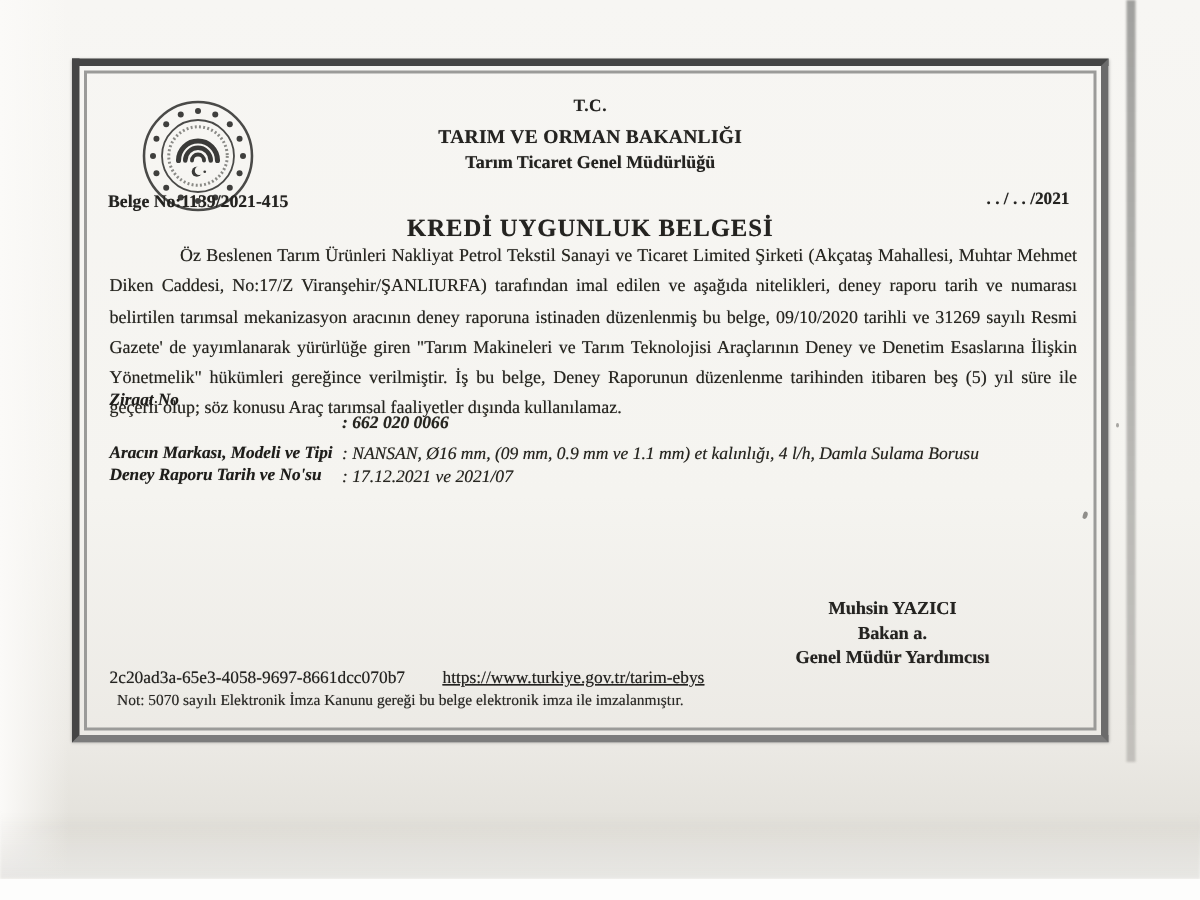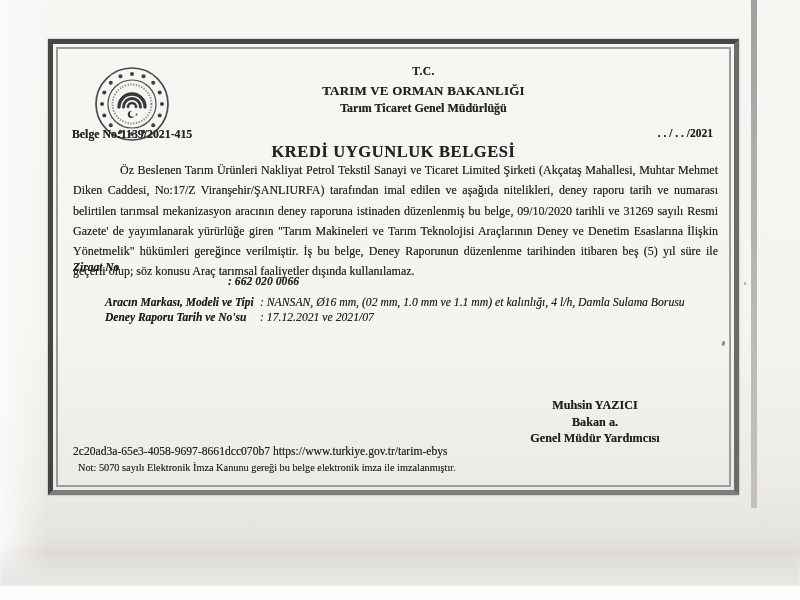--- a/index.html
+++ b/index.html
@@ -31,21 +31,21 @@
     border-right-color:#6b6b6b;border-bottom-color:#7c7c7c;
     box-shadow:0 0 2px rgba(60,60,60,.4);
   }
   .frame-inner{
     position:absolute;inset:3px;border:2px solid #9b9b99;
   }
 
   .abs{position:absolute;}
   .scan-ink{text-shadow:0 0 .45px rgba(20,20,20,.55);}
 
-  .hdr-center{left:48px;width:751px;text-align:center;}
+  .hdr-center{left:48px;width:691px;text-align:center;}
   .tc{top:65px;font-size:11.5px;font-weight:bold;letter-spacing:.4px;}
   .ministry{top:83px;font-size:13px;font-weight:bold;letter-spacing:.2px;}
   .department{top:101px;font-size:12px;font-weight:bold;}
 
   .belgeno{left:72px;top:127px;font-size:11.8px;font-weight:bold;}
   .datefield{left:580px;top:127px;width:133px;text-align:right;font-size:11.5px;font-weight:bold;}
 
   .doc-title{left:48px;top:142px;width:691px;text-align:center;
     font-size:16.5px;font-weight:bold;letter-spacing:.6px;}
 
@@ -54,29 +54,29 @@
     font-size:12px;line-height:20.3px;text-align:justify;text-indent:47px;
     color:#26251f;
   }
 
   .lbl{font-weight:bold;font-style:italic;font-size:11.5px;color:#1e1d1a;}
   .val{font-style:italic;font-size:11.7px;color:#26251f;}
   .vergi-label{left:73px;top:261px;}
   .vergi-value{left:228px;top:275px;font-weight:bold;}
 
   .fieldrows{left:73px;top:296px;width:645px;}
-  .frow{display:flex;height:15.4px;align-items:flex-start;margin-left:32px;}
+  .frow{display:flex;height:15.4px;align-items:flex-start;}
   .frow .lbl{width:155px;flex:0 0 155px;}
   .frow .val{flex:1;white-space:nowrap;}
 
   .sigblock{left:480px;top:397px;width:230px;text-align:center;
     font-weight:bold;font-size:12.2px;line-height:16.6px;}
 
   .hashline{left:73px;top:445px;font-size:11.6px;white-space:nowrap;}
-  .hashline .url{}
+  .hashline .url{margin-left:22px;text-decoration:underline;}
   .noteline{left:78px;top:462px;font-size:10.3px;color:#2b2a26;font-family:Liberation Serif, serif;}
 
   .speck1{position:absolute;left:722px;top:341px;width:3px;height:5px;background:rgba(60,58,54,.55);border-radius:40% 60% 60% 40%;transform:rotate(18deg);}
   .speck2{position:absolute;left:744px;top:282px;width:2px;height:3px;background:rgba(90,88,84,.5);border-radius:50%;}
 
   .seal{position:absolute;left:92px;top:64px;width:80px;height:80px;}
 </style>
 </head>
 <body>
 
@@ -133,21 +133,21 @@
 <div class="abs doc-title scan-ink">KREDİ UYGUNLUK BELGESİ</div>
 
 <div class="abs bodypara scan-ink">Öz Beslenen Tarım Ürünleri Nakliyat Petrol Tekstil Sanayi ve Ticaret Limited Şirketi (Akçataş Mahallesi, Muhtar Mehmet Diken Caddesi, No:17/Z Viranşehir/ŞANLIURFA) tarafından imal edilen ve aşağıda nitelikleri, deney raporu tarih ve numarası belirtilen tarımsal mekanizasyon aracının deney raporuna istinaden düzenlenmiş bu belge, 09/10/2020 tarihli ve 31269 sayılı Resmi Gazete' de yayımlanarak yürürlüğe giren "Tarım Makineleri ve Tarım Teknolojisi Araçlarının Deney ve Denetim Esaslarına İlişkin Yönetmelik" hükümleri gereğince verilmiştir. İş bu belge, Deney Raporunun düzenlenme tarihinden itibaren beş (5) yıl süre ile geçerli olup; söz konusu Araç tarımsal faaliyetler dışında kullanılamaz.</div>
 
 <div class="abs lbl vergi-label scan-ink">Ziraat No</div>
 <div class="abs val vergi-value scan-ink">: 662 020 0066</div>
 
 <div class="abs fieldrows">
   <div class="frow">
     <span class="lbl scan-ink">Aracın Markası, Modeli ve Tipi</span>
-    <span class="val scan-ink">: NANSAN, Ø16 mm, (02 mm, 1.0 mm ve 1.1 mm) et kalınlığı, 4 l/h, Damla Sulama Borusu</span>
+    <span class="val scan-ink">: NANSAN, Ø16 mm, (09 mm, 0.9 mm ve 1.1 mm) et kalınlığı, 4 l/h, Damla Sulama Borusu</span>
   </div>
   <div class="frow">
     <span class="lbl scan-ink">Deney Raporu Tarih ve No'su</span>
     <span class="val scan-ink">: 17.12.2021 ve 2021/07</span>
   </div>
 </div>
 
 <div class="abs sigblock">
   <div class="scan-ink">Muhsin YAZICI</div>
   <div class="scan-ink">Bakan a.</div>

